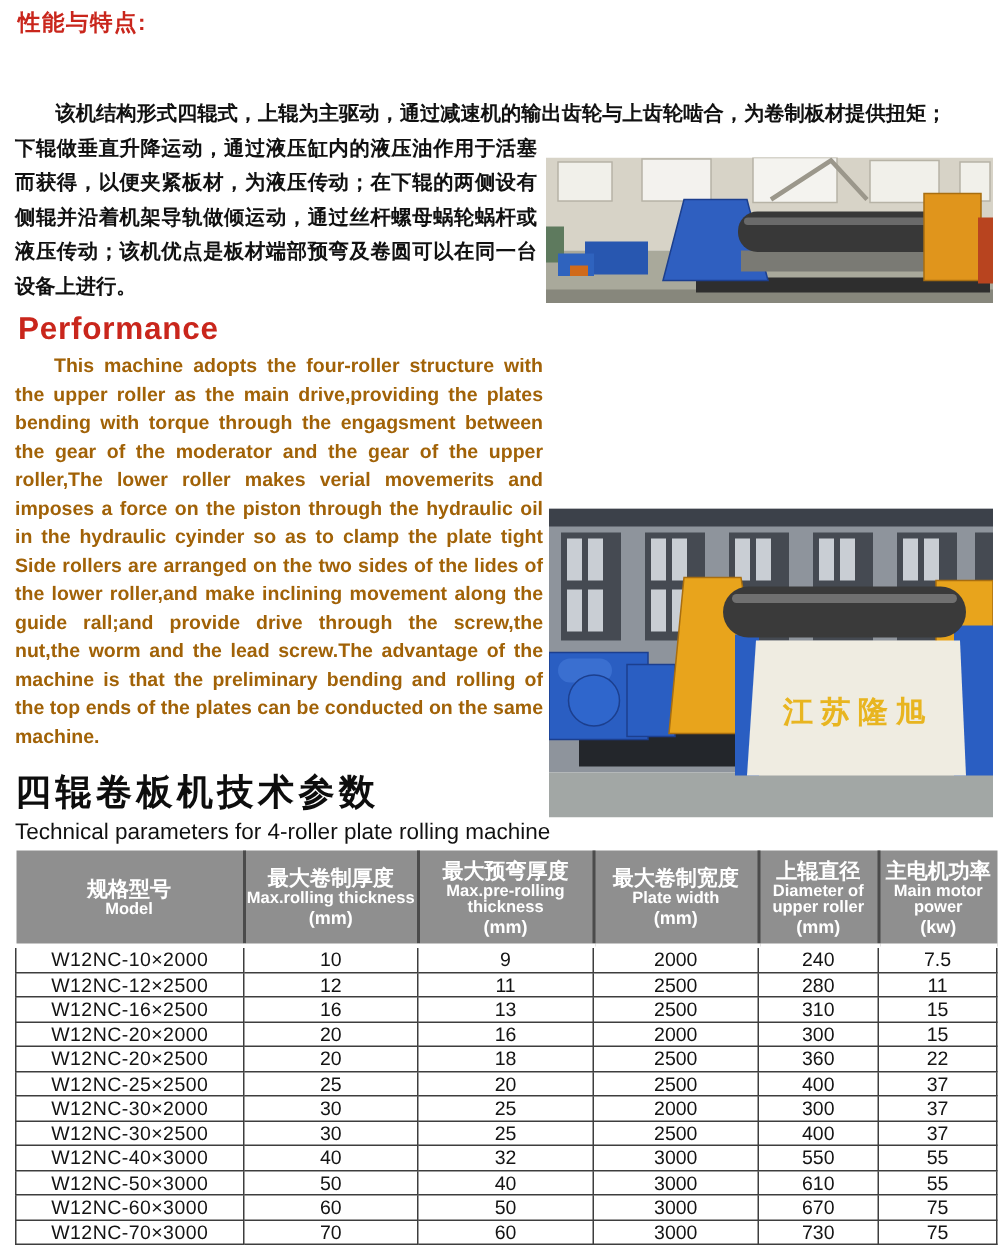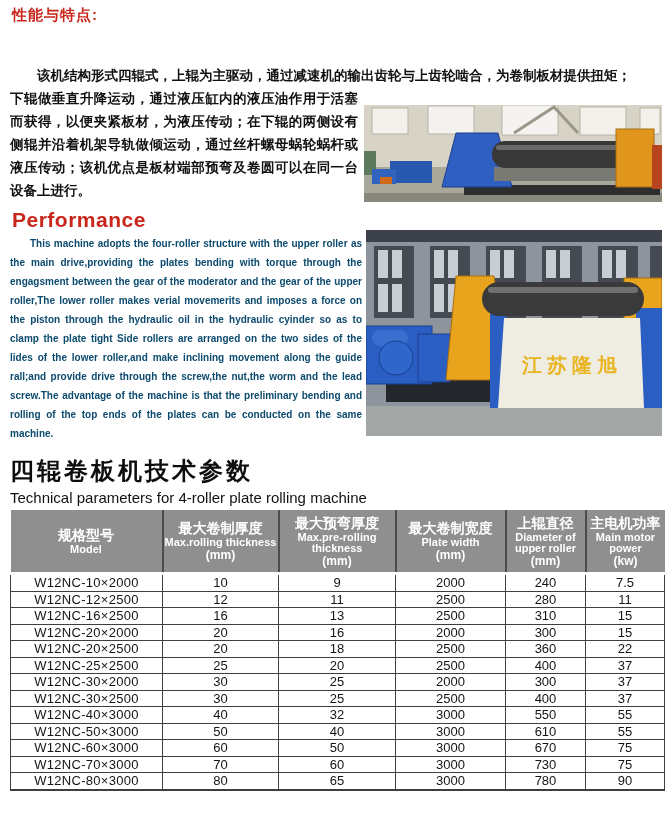--- a/index.html
+++ b/index.html
@@ -7,24 +7,24 @@
   .page{padding:6px 8px 0 10px;box-sizing:border-box;width:670px;}
 
   
   .feat-heading{color:#c9261c;font-size:15px;font-weight:bold;margin:0 0 3px 2px;letter-spacing:1px;}
   .feat-line1{font-size:13.5px;font-weight:bold;line-height:22px;text-indent:2em;text-align:justify;color:#111;margin-top:40px;}
   .feat-row{display:flex;align-items:flex-end;}
   .feat-rest{width:348px;font-size:13.5px;font-weight:bold;line-height:23px;text-align:justify;color:#111;}
   .photo1-wrap{margin-left:6px;width:298px;height:97px;}
 
   
-  .perf-row{display:flex;align-items:flex-start;margin-top:4px;}
+  .perf-row{display:flex;align-items:flex-end;margin-top:4px;}
   .perf-left{width:352px;}
   .perf-heading{color:#c9261c;font-size:21px;font-weight:bold;margin:2px 0 2px 2px;letter-spacing:0.5px;}
-  .perf-body{font-size:10px;font-weight:bold;line-height:19px;text-align:justify;text-indent:2em;color:#0c4a6e;}
+  .perf-body{font-size:13px;font-weight:bold;line-height:19px;text-align:justify;text-indent:2em;color:#a16207;}
   .photo2-wrap{margin-left:4px;margin-top:24px;width:296px;height:161px;}
 
   
   .tbl-title-zh{font-size:24px;font-weight:bold;letter-spacing:3px;margin:12px 0 0 0;color:#0d0d0d;}
   .tbl-title-en{font-size:15px;margin:2px 0 4px 0;color:#111;}
   table.spec{border-collapse:collapse;width:654px;table-layout:fixed;}
   table.spec th{background:#8f8f8f;color:#ffffff;border-left:2px solid #4b4b4b;border-bottom:3px solid #ffffff;height:62px;padding:0;vertical-align:middle;}
   table.spec th:first-child{border-left:none;}
   .h-zh{font-size:14px;font-weight:bold;line-height:16px;}
   .h-en{font-size:11px;font-weight:bold;line-height:11.5px;margin-top:1px;}

